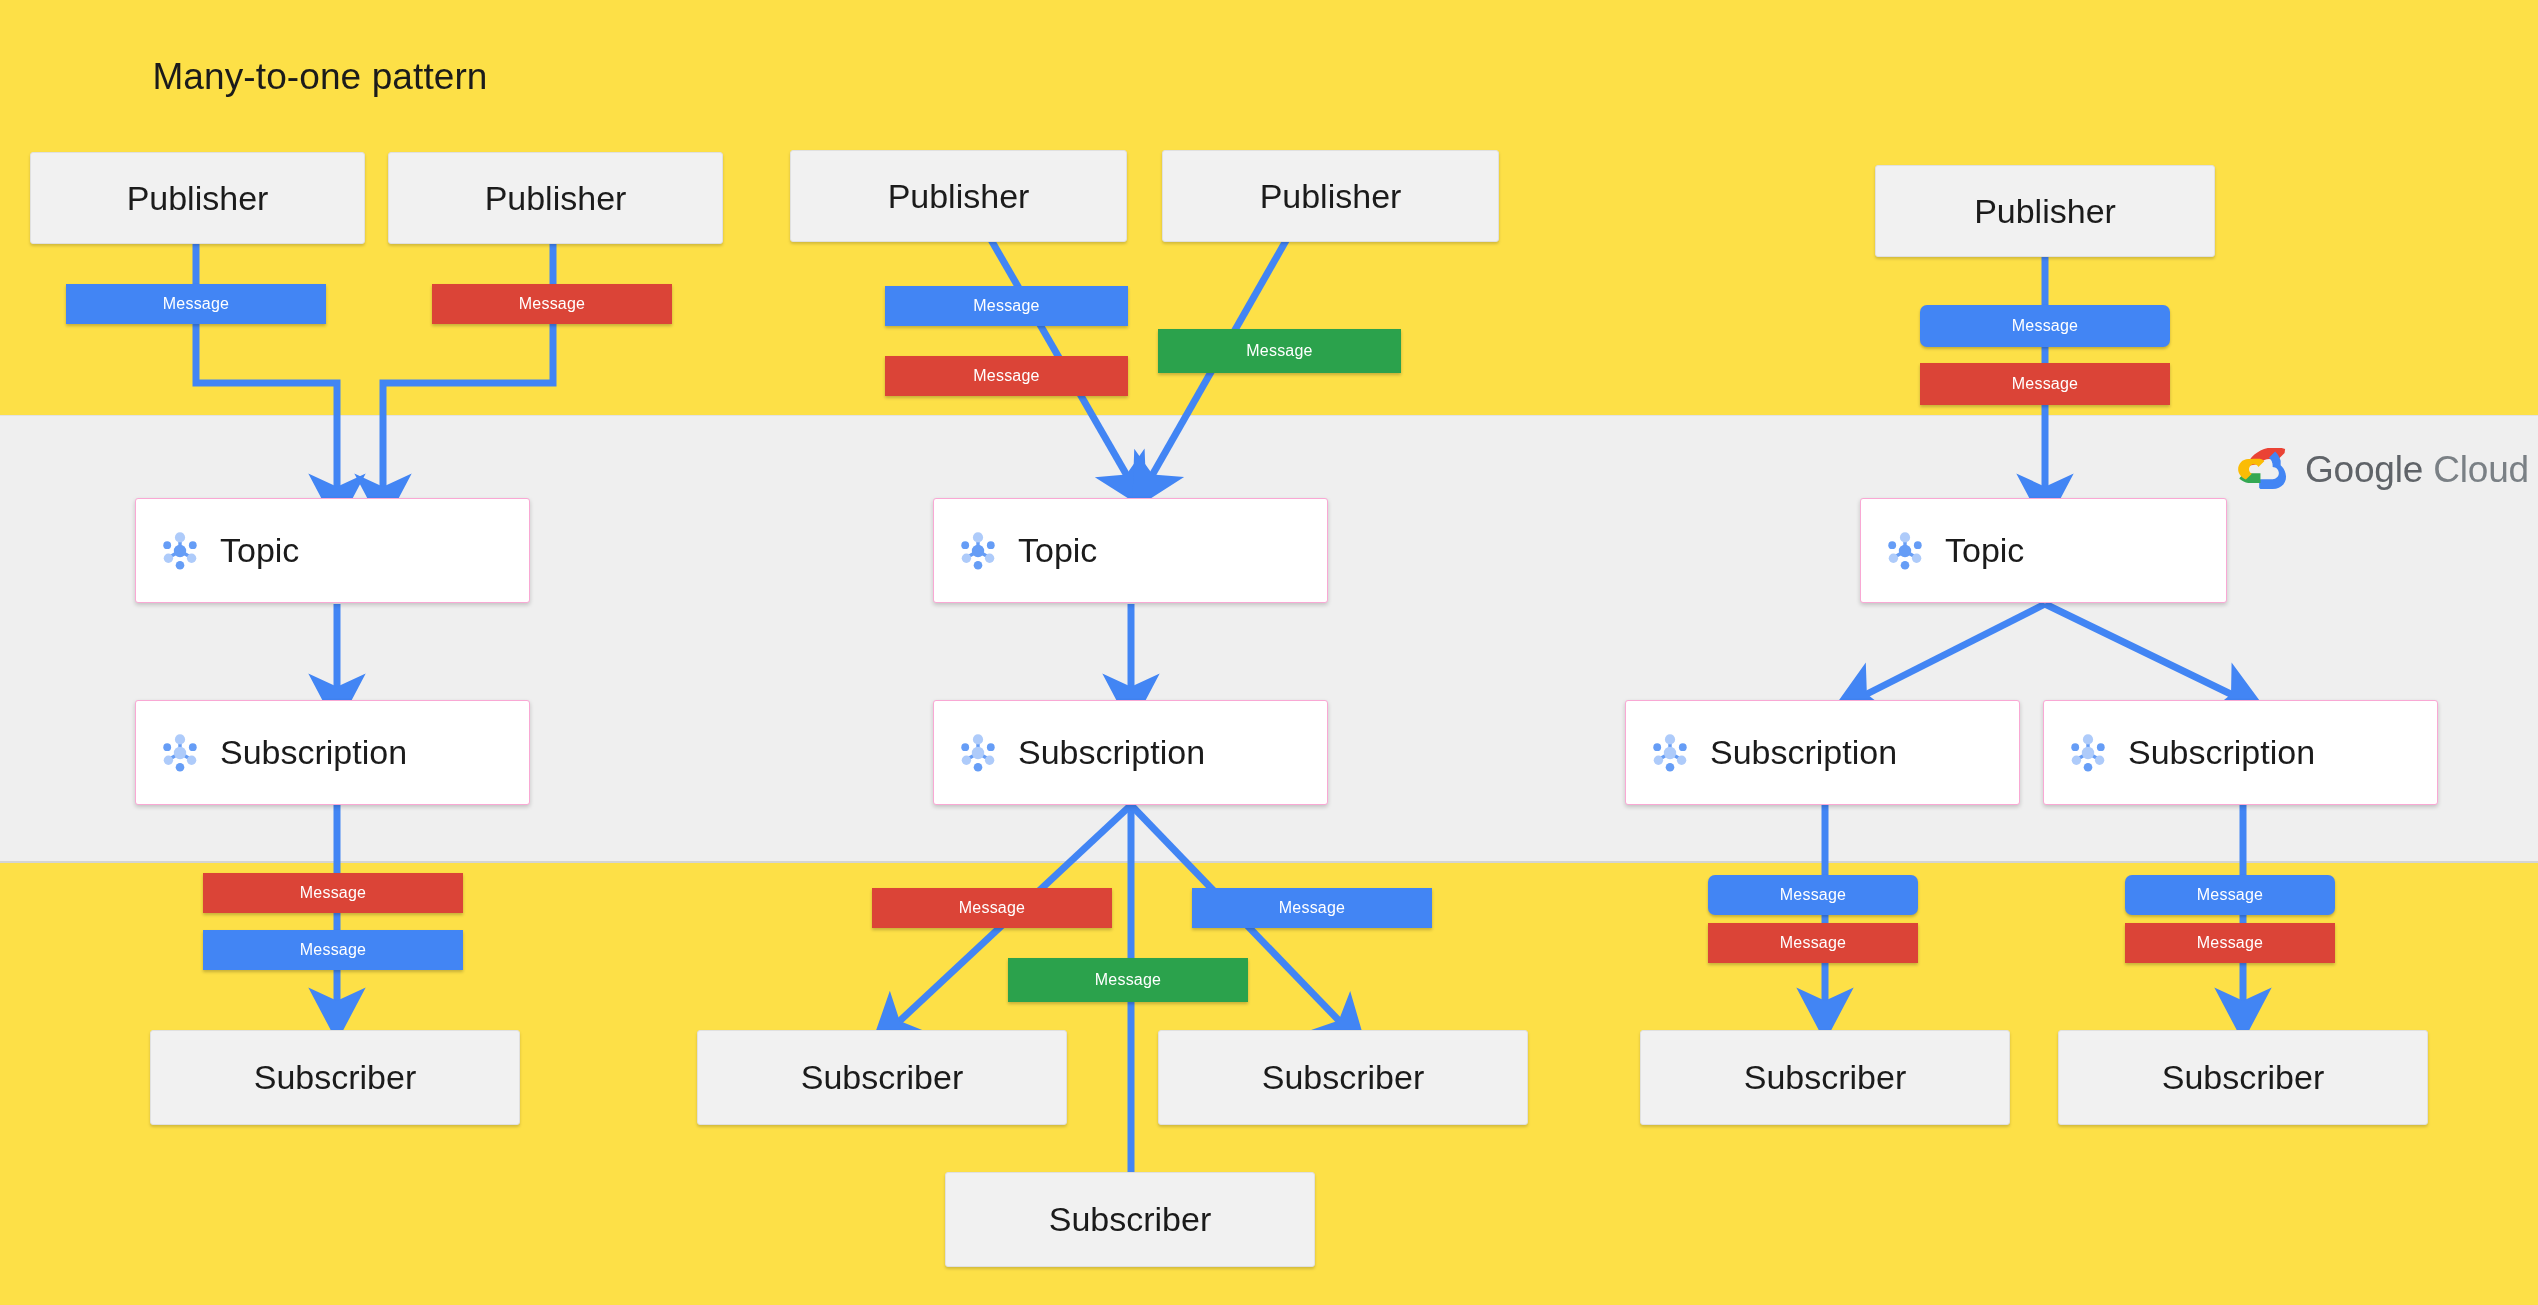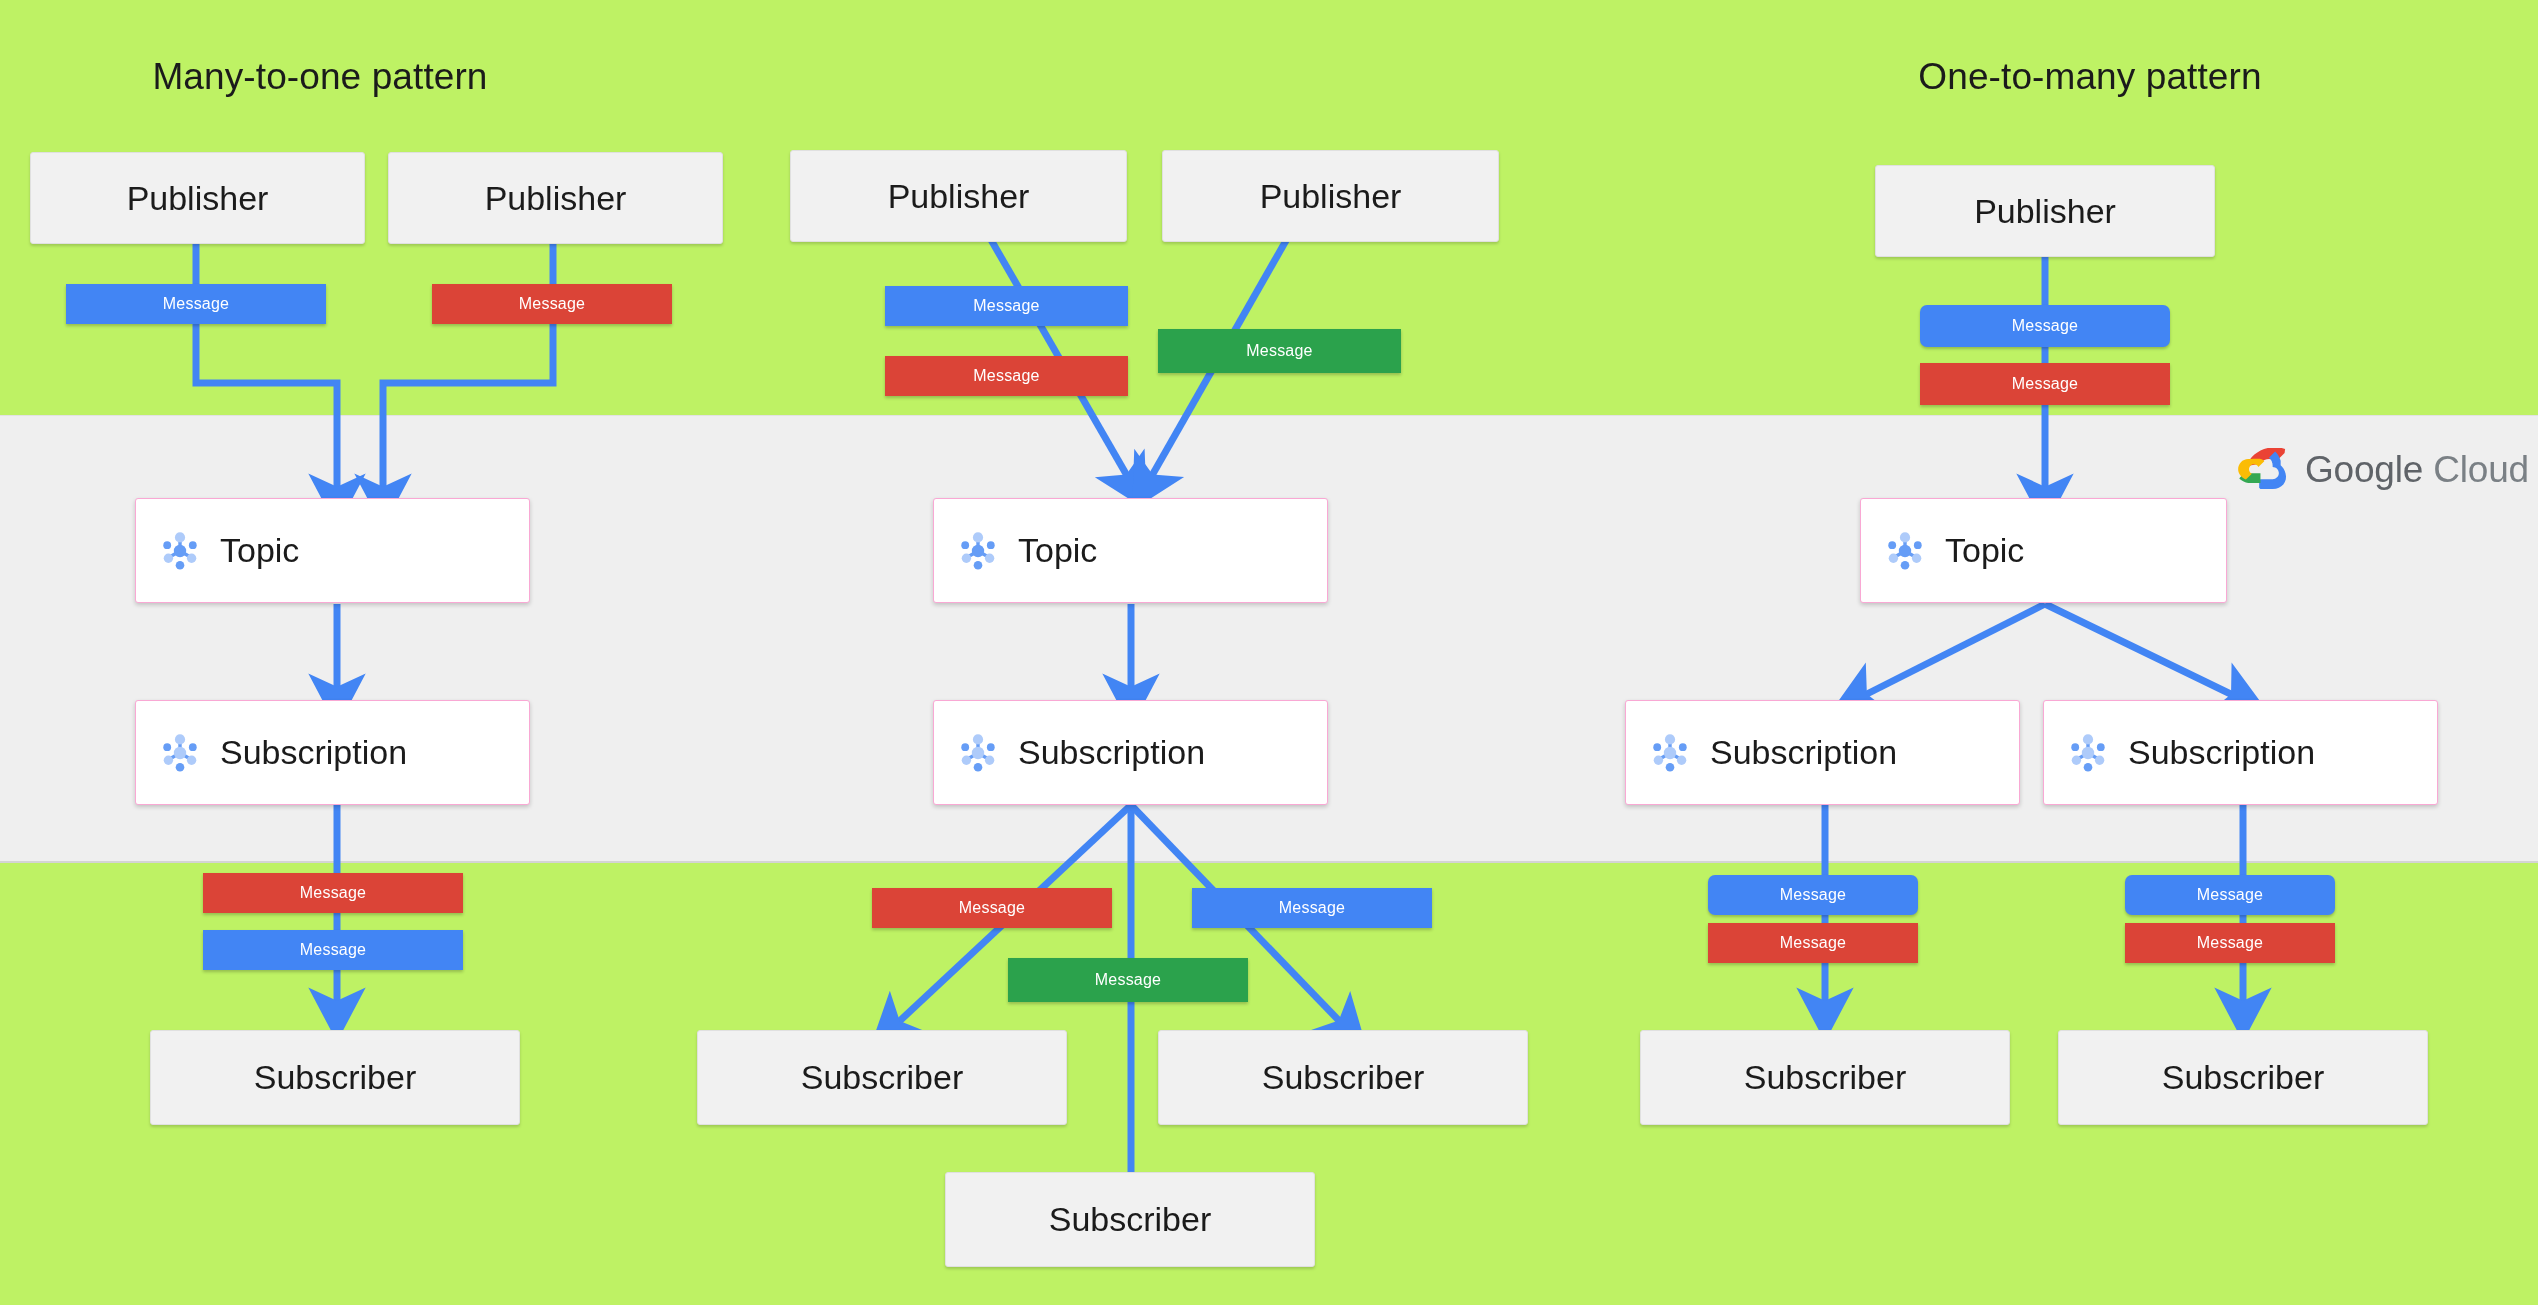--- a/index.html
+++ b/index.html
@@ -9,21 +9,21 @@
   }
   body {
     font-family: "Liberation Sans", sans-serif;
     -webkit-font-smoothing: antialiased;
   }
   #stage {
     position: relative;
     width: 2538px;
     height: 1305px;
     overflow: hidden;
-    background: #bef264;
+    background: #fde047;
   }
 
   
   .cloud-band {
     position: absolute;
     left: 0;
     width: 2538px;
     background: #efefef;
     border-top: 1px solid #e2e2e2;
     border-bottom: 2px solid #d4d4d4;
@@ -171,21 +171,20 @@
       <path d="M2045,604 L2243,700" marker-end="url(#ah)"></path>
 
       <path d="M1825,805 L1825,1014" marker-end="url(#ah)"></path>
       <path d="M2243,805 L2243,1014" marker-end="url(#ah)"></path>
     </g>
   </svg>
 
   <div class="pattern-title" style="left:60px; top:56px; width:520px;">Many-to-one pattern</div>
 
 
-  <div class="pattern-title" style="left:1830px; top:56px; width:520px;">One-to-many pattern</div>
 
   <div class="actor-box" style="left:30px; top:152px; width:335px; height:92px;">
     <span class="label">Publisher</span>
   </div>
   <div class="actor-box" style="left:388px; top:152px; width:335px; height:92px;">
     <span class="label">Publisher</span>
   </div>
 
   <div class="msg-chip msg-blue" style="left:66px; top:284px; width:260px; height:40px;">
     <span class="label">Message</span>

